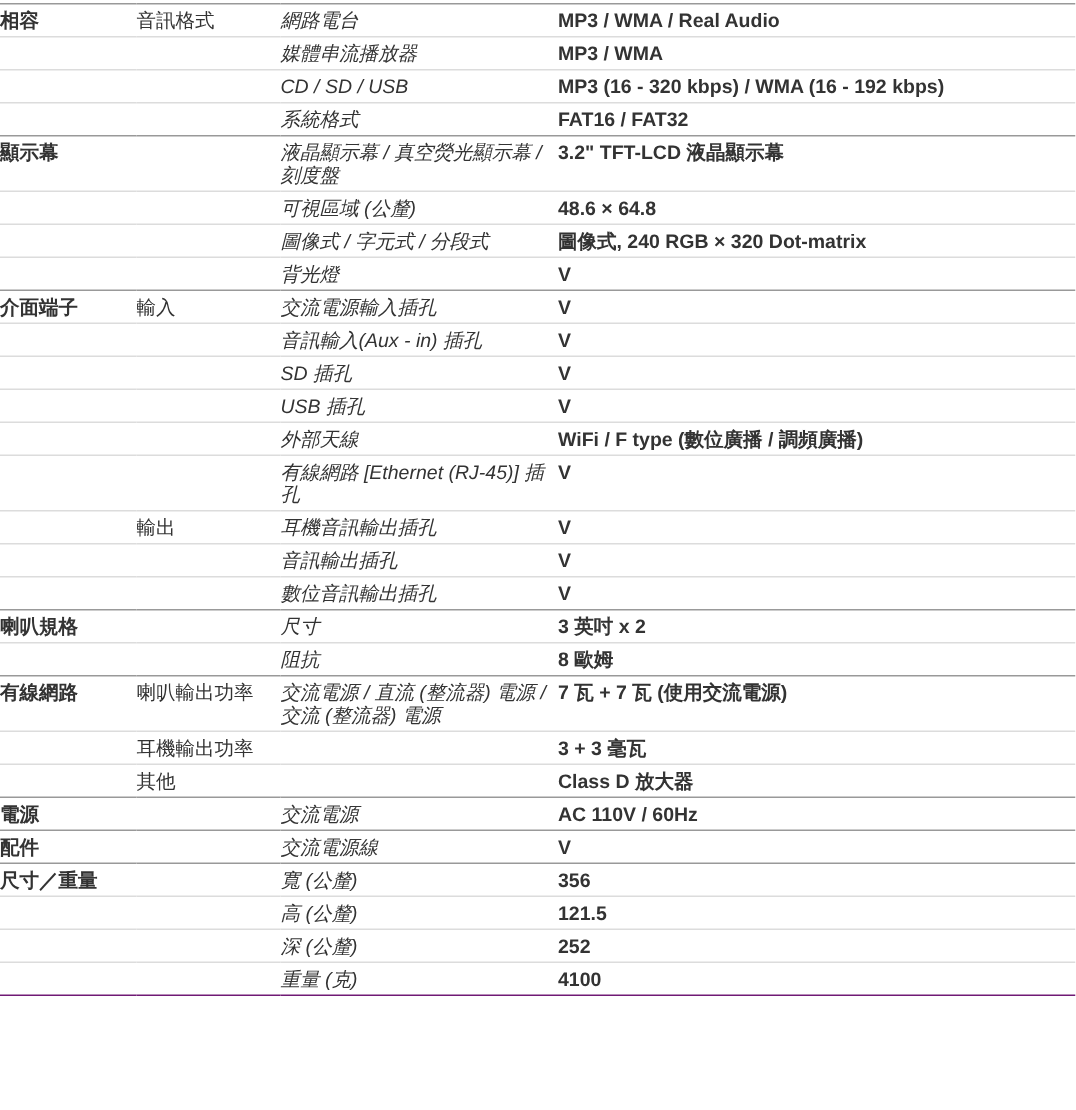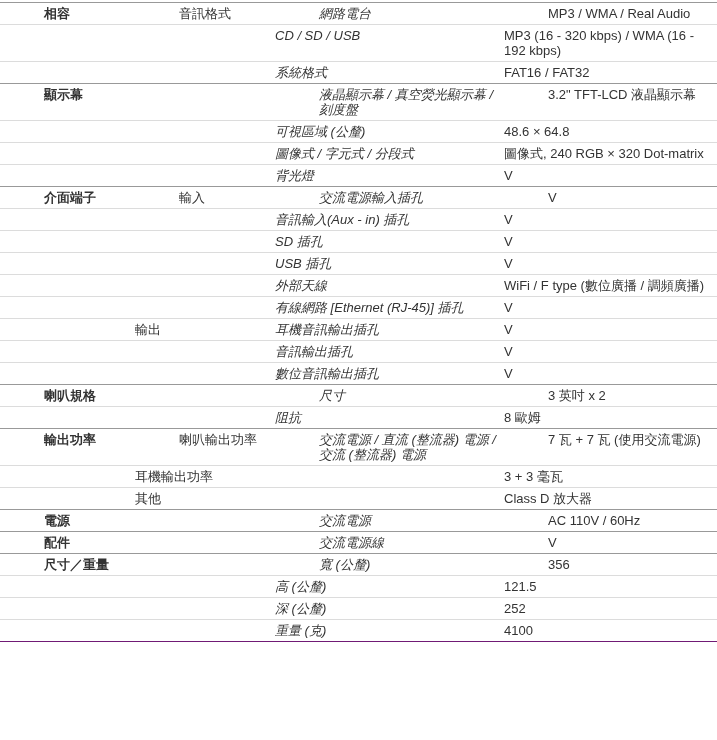--- a/index.html
+++ b/index.html
@@ -22,60 +22,65 @@
   }
   table.spec td {
     border-top: 1px solid #dcdcdc;
     padding: 3px 6px 3px 0;
     vertical-align: top;
     color: #333333;
     overflow: hidden;
   }
   table.spec tr.section td {
     border-top: 1px solid #999999;
-    padding-left: 44px;
   }
   table.spec tr:last-child {
     border-bottom: 1px solid #701a75;
   }
   td.cat {
     width: 85px;
     padding-left: 10px;
     font-weight: bold;
     color: #3d1d3d;
     vertical-align: middle;
   }
   td.sub {
     width: 90px;
     margin-left: 47px;
   }
   td.item {
     width: 179px;
     font-style: italic;
   }
   td.val {
-    font-weight: normal;
+    font-weight: bold;
     color: #222222;
     vertical-align: middle;
   }
 </style>
 </head>
 <body>
 
 <table class="spec">
   <tbody id="spec-tbody">
       <tr class="section">
     <td class="cat">相容</td>
     <td class="sub">音訊格式</td>
     <td class="item">網路電台</td>
     <td class="val">MP3 / WMA / Real Audio</td>
   </tr>
       <tr>
     <td class="cat"></td>
     <td class="sub"></td>
+    <td class="item">媒體串流播放器</td>
+    <td class="val">MP3 / WMA</td>
+  </tr>
+      <tr>
+    <td class="cat"></td>
+    <td class="sub"></td>
     <td class="item">CD / SD / USB</td>
     <td class="val">MP3 (16 - 320 kbps) / WMA (16 - 192 kbps)</td>
   </tr>
       <tr>
     <td class="cat"></td>
     <td class="sub"></td>
     <td class="item">系統格式</td>
     <td class="val">FAT16 / FAT32</td>
   </tr>
       <tr class="section">
@@ -162,21 +167,21 @@
     <td class="item">尺寸</td>
     <td class="val">3 英吋 x 2</td>
   </tr>
       <tr>
     <td class="cat"></td>
     <td class="sub"></td>
     <td class="item">阻抗</td>
     <td class="val">8 歐姆</td>
   </tr>
       <tr class="section">
-    <td class="cat">輸出功率</td>
+    <td class="cat">有線網路</td>
     <td class="sub">喇叭輸出功率</td>
     <td class="item">交流電源 / 直流 (整流器) 電源 / 交流 (整流器) 電源</td>
     <td class="val">7 瓦 + 7 瓦 (使用交流電源)</td>
   </tr>
       <tr>
     <td class="cat"></td>
     <td class="sub">耳機輸出功率</td>
     <td class="item"></td>
     <td class="val">3 + 3 毫瓦</td>
   </tr>

